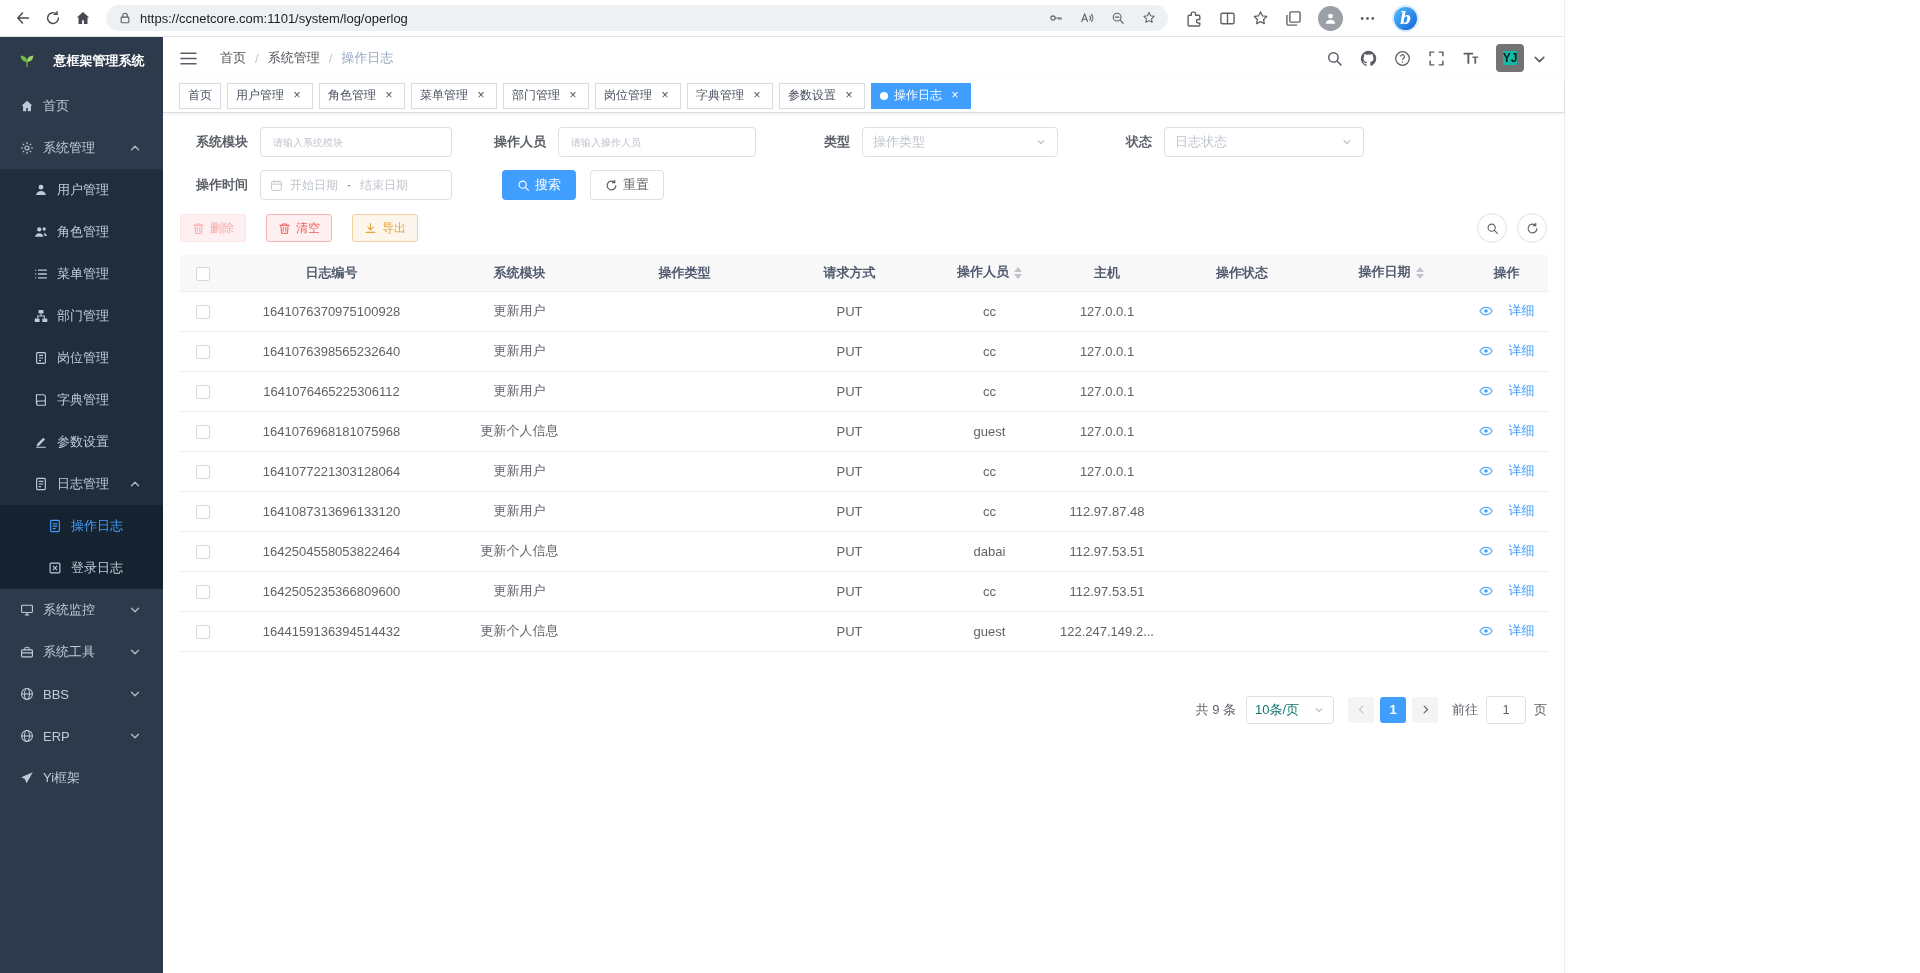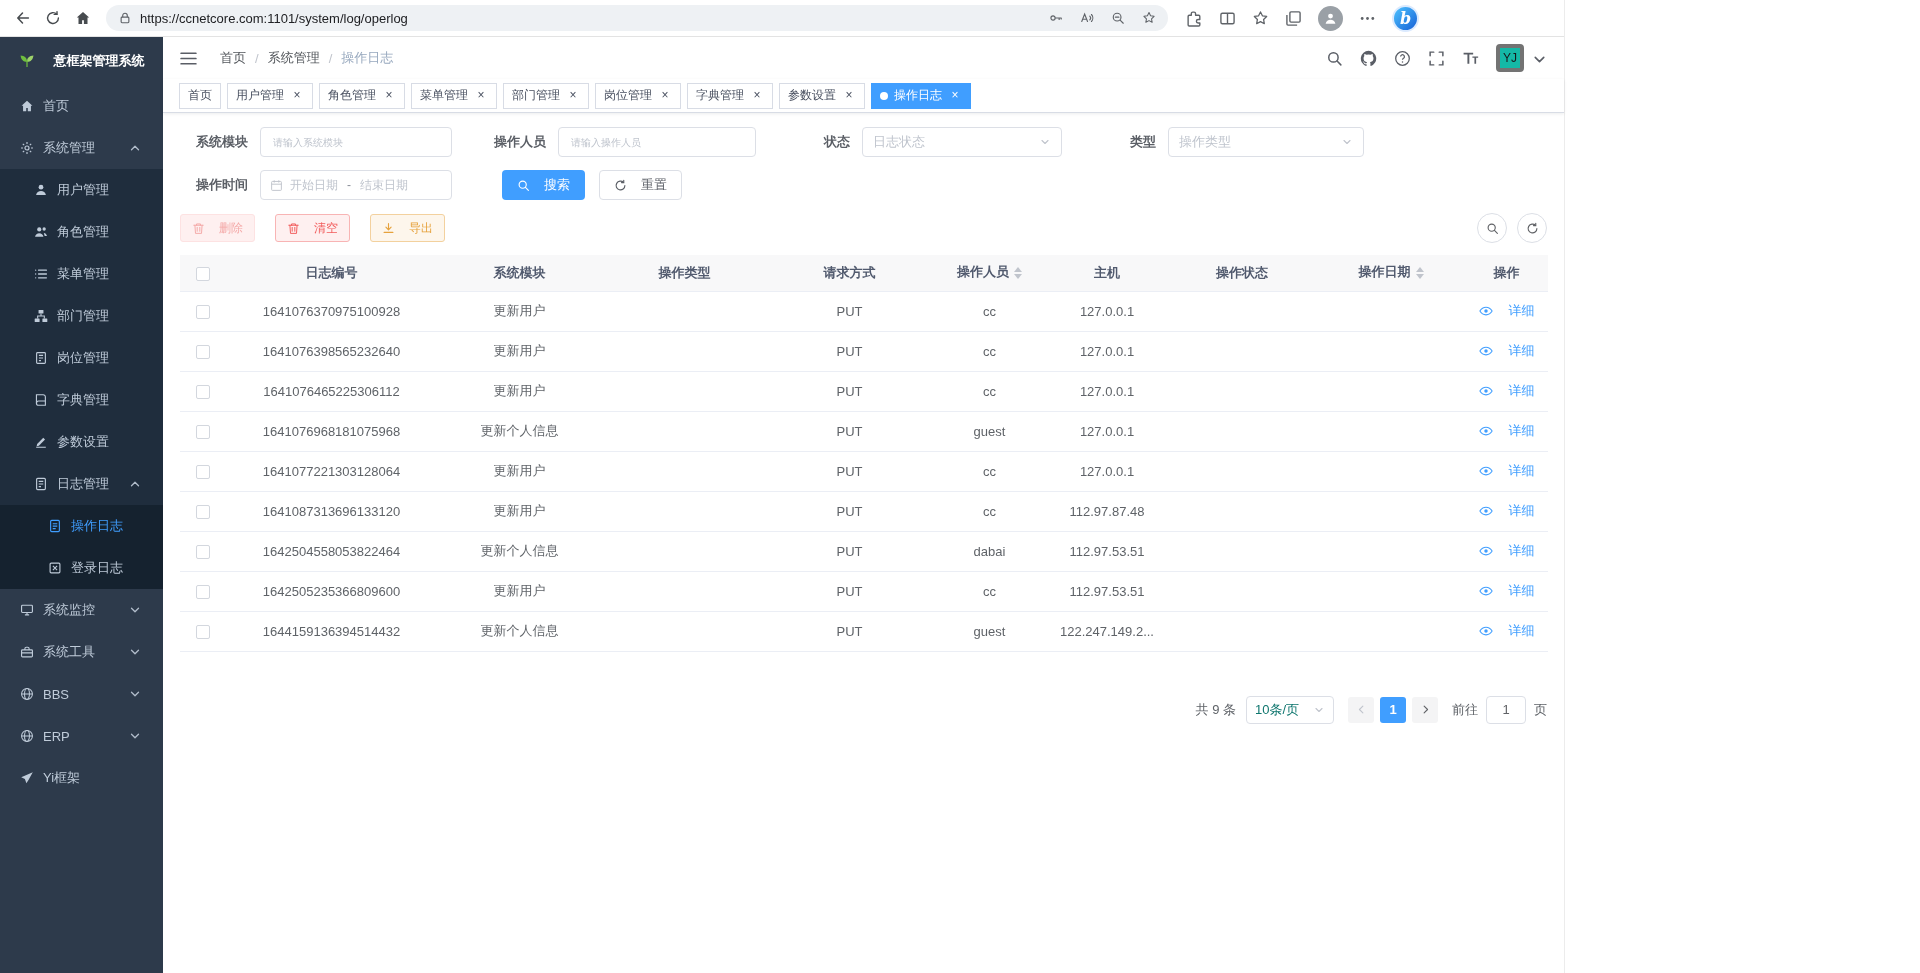--- a/index.html
+++ b/index.html
@@ -38,21 +38,21 @@
 
   .main{flex:1;display:flex;flex-direction:column;min-width:0;background:#fff}
   .topbar{height:42px;flex:none;display:flex;align-items:center;padding:0 16px}
   .hamburger{width:19px;height:19px;color:#5a5e66;cursor:pointer}
   .breadcrumb{display:flex;align-items:center;gap:9px;margin-left:22px;font-size:13px}
   .crumb{color:#53575c;cursor:pointer}
   .crumb.current{color:#97a8be;cursor:default}
   .crumb-sep{color:#c0c4cc}
   .topbar-right{margin-left:auto;display:flex;align-items:center;gap:17px;color:#5a5e66}
   .topbar-right .icon{width:17px;height:17px;cursor:pointer}
-  .yj-badge{width:28px;height:28px;border-radius:4px;background:#14b8a6;border:4px solid #737373;display:flex;align-items:center;justify-content:center;font-weight:normal;font-size:12px;color:#17181a;cursor:pointer}
+  .yj-badge{width:28px;height:28px;border-radius:4px;background:#14b8a6;border:7px solid #737373;display:flex;align-items:center;justify-content:center;font-weight:bold;font-size:12px;color:#17181a;cursor:pointer}
   .badge-caret{width:10px;height:10px;color:#5a5e66;margin-left:-10px;align-self:flex-end;margin-bottom:4px;cursor:pointer}
 
   .tabsbar{height:34px;flex:none;display:flex;align-items:center;gap:6px;padding:0 16px;border-bottom:1px solid #d8dce5;box-shadow:0 1px 3px rgba(0,21,41,.08)}
   .tab{height:26px;display:inline-flex;align-items:center;padding:0 8px;border:1px solid #d8dce5;background:#fff;color:#495060;font-size:12px;cursor:pointer;white-space:nowrap}
   .tab .dot{display:none;width:8px;height:8px;border-radius:50%;background:#fff;margin-right:6px}
   .tab.active{background:#409eff;border-color:#409eff;color:#fff}
   .tab.active .dot{display:inline-block}
   .tab-close{margin-left:6px;width:14px;height:14px;line-height:13px;text-align:center;border-radius:50%;font-size:12px}
 
   
@@ -64,21 +64,21 @@
   .f-input::placeholder{color:#bfc4cd}
   .w192{width:192px}.w196{width:196px}.w198{width:198px}.w200{width:200px}
   .f-select{height:30px;border:1px solid #dcdfe6;border-radius:4px;display:flex;align-items:center;padding:0 10px;cursor:pointer;background:#fff}
   .f-select .ph{font-size:13px;color:#bfc4cd}
   .sel-caret{margin-left:auto;width:12px;height:12px;color:#c0c4cc}
   .f-date{width:192px;height:30px;border:1px solid #dcdfe6;border-radius:4px;display:flex;align-items:center;gap:7px;padding:0 9px;background:#fff;cursor:pointer}
   .f-date .icon{width:13px;height:13px;color:#c0c4cc}
   .f-date .ph{font-size:12px;color:#bfc4cd;white-space:nowrap}
   .f-date .sep{color:#8a8f99;margin:0 2px}
 
-  .btn{height:30px;display:inline-flex;align-items:center;gap:14px;padding:0 14px;border-radius:4px;font-size:13px;border:1px solid transparent;cursor:pointer;background:#fff;white-space:nowrap}
+  .btn{height:30px;display:inline-flex;align-items:center;gap:5px;padding:0 14px;border-radius:4px;font-size:13px;border:1px solid transparent;cursor:pointer;background:#fff;white-space:nowrap}
   .btn .icon{width:13px;height:13px}
   .btn-primary{background:#409eff;color:#fff}
   .btn-default{border-color:#dcdfe6;color:#5b5f66}
   .btn-sm{height:28px;padding:0 11px;font-size:12px;border-radius:3px}
   .btn-danger-disabled{background:#fef0f0;border-color:#fde2e2;color:#f4a9a8;cursor:not-allowed}
   .btn-danger-plain{background:#fef0f0;border-color:#f8b4b4;color:#f25c5c}
   .btn-warning-plain{background:#fdf6ec;border-color:#f3d19e;color:#e6a23c}
   .ml24{margin-left:24px}.ml14{margin-left:14px}
   .action-row{display:flex;align-items:center;margin:8px 0 12px}
   .action-row .btn{margin-right:20px}
@@ -512,34 +512,34 @@
           <div class="filter-row">
             <div class="f-item">
               <label class="f-label">系统模块</label>
               <input class="f-input w192" placeholder="请输入系统模块" style="">
             </div>
             <div class="f-item">
               <label class="f-label">操作人员</label>
               <input class="f-input w198" placeholder="请输入操作人员" style="">
             </div>
             <div class="f-item">
-              <label class="f-label">状态</label>
-              <div class="f-select w200">
-                <span class="ph">日志状态</span>
+              <label class="f-label">类型</label>
+              <div class="f-select w196">
+                <span class="ph">操作类型</span>
                 <span class="icon sel-caret">
                     <svg viewBox="0 0 16 16" fill="none" stroke="currentColor" stroke-width="1.5" stroke-linecap="round" stroke-linejoin="round">
                       <path d="M4 6l4 4 4-4"></path>
                     </svg>
                   </span>
               </div>
             </div>
             <div class="f-item">
-              <label class="f-label">类型</label>
-              <div class="f-select w196">
-                <span class="ph">操作类型</span>
+              <label class="f-label">状态</label>
+              <div class="f-select w200">
+                <span class="ph">日志状态</span>
                 <span class="icon sel-caret">
                     <svg viewBox="0 0 16 16" fill="none" stroke="currentColor" stroke-width="1.5" stroke-linecap="round" stroke-linejoin="round">
                       <path d="M4 6l4 4 4-4"></path>
                     </svg>
                   </span>
               </div>
             </div>
           </div>
 
           <div class="filter-row">

